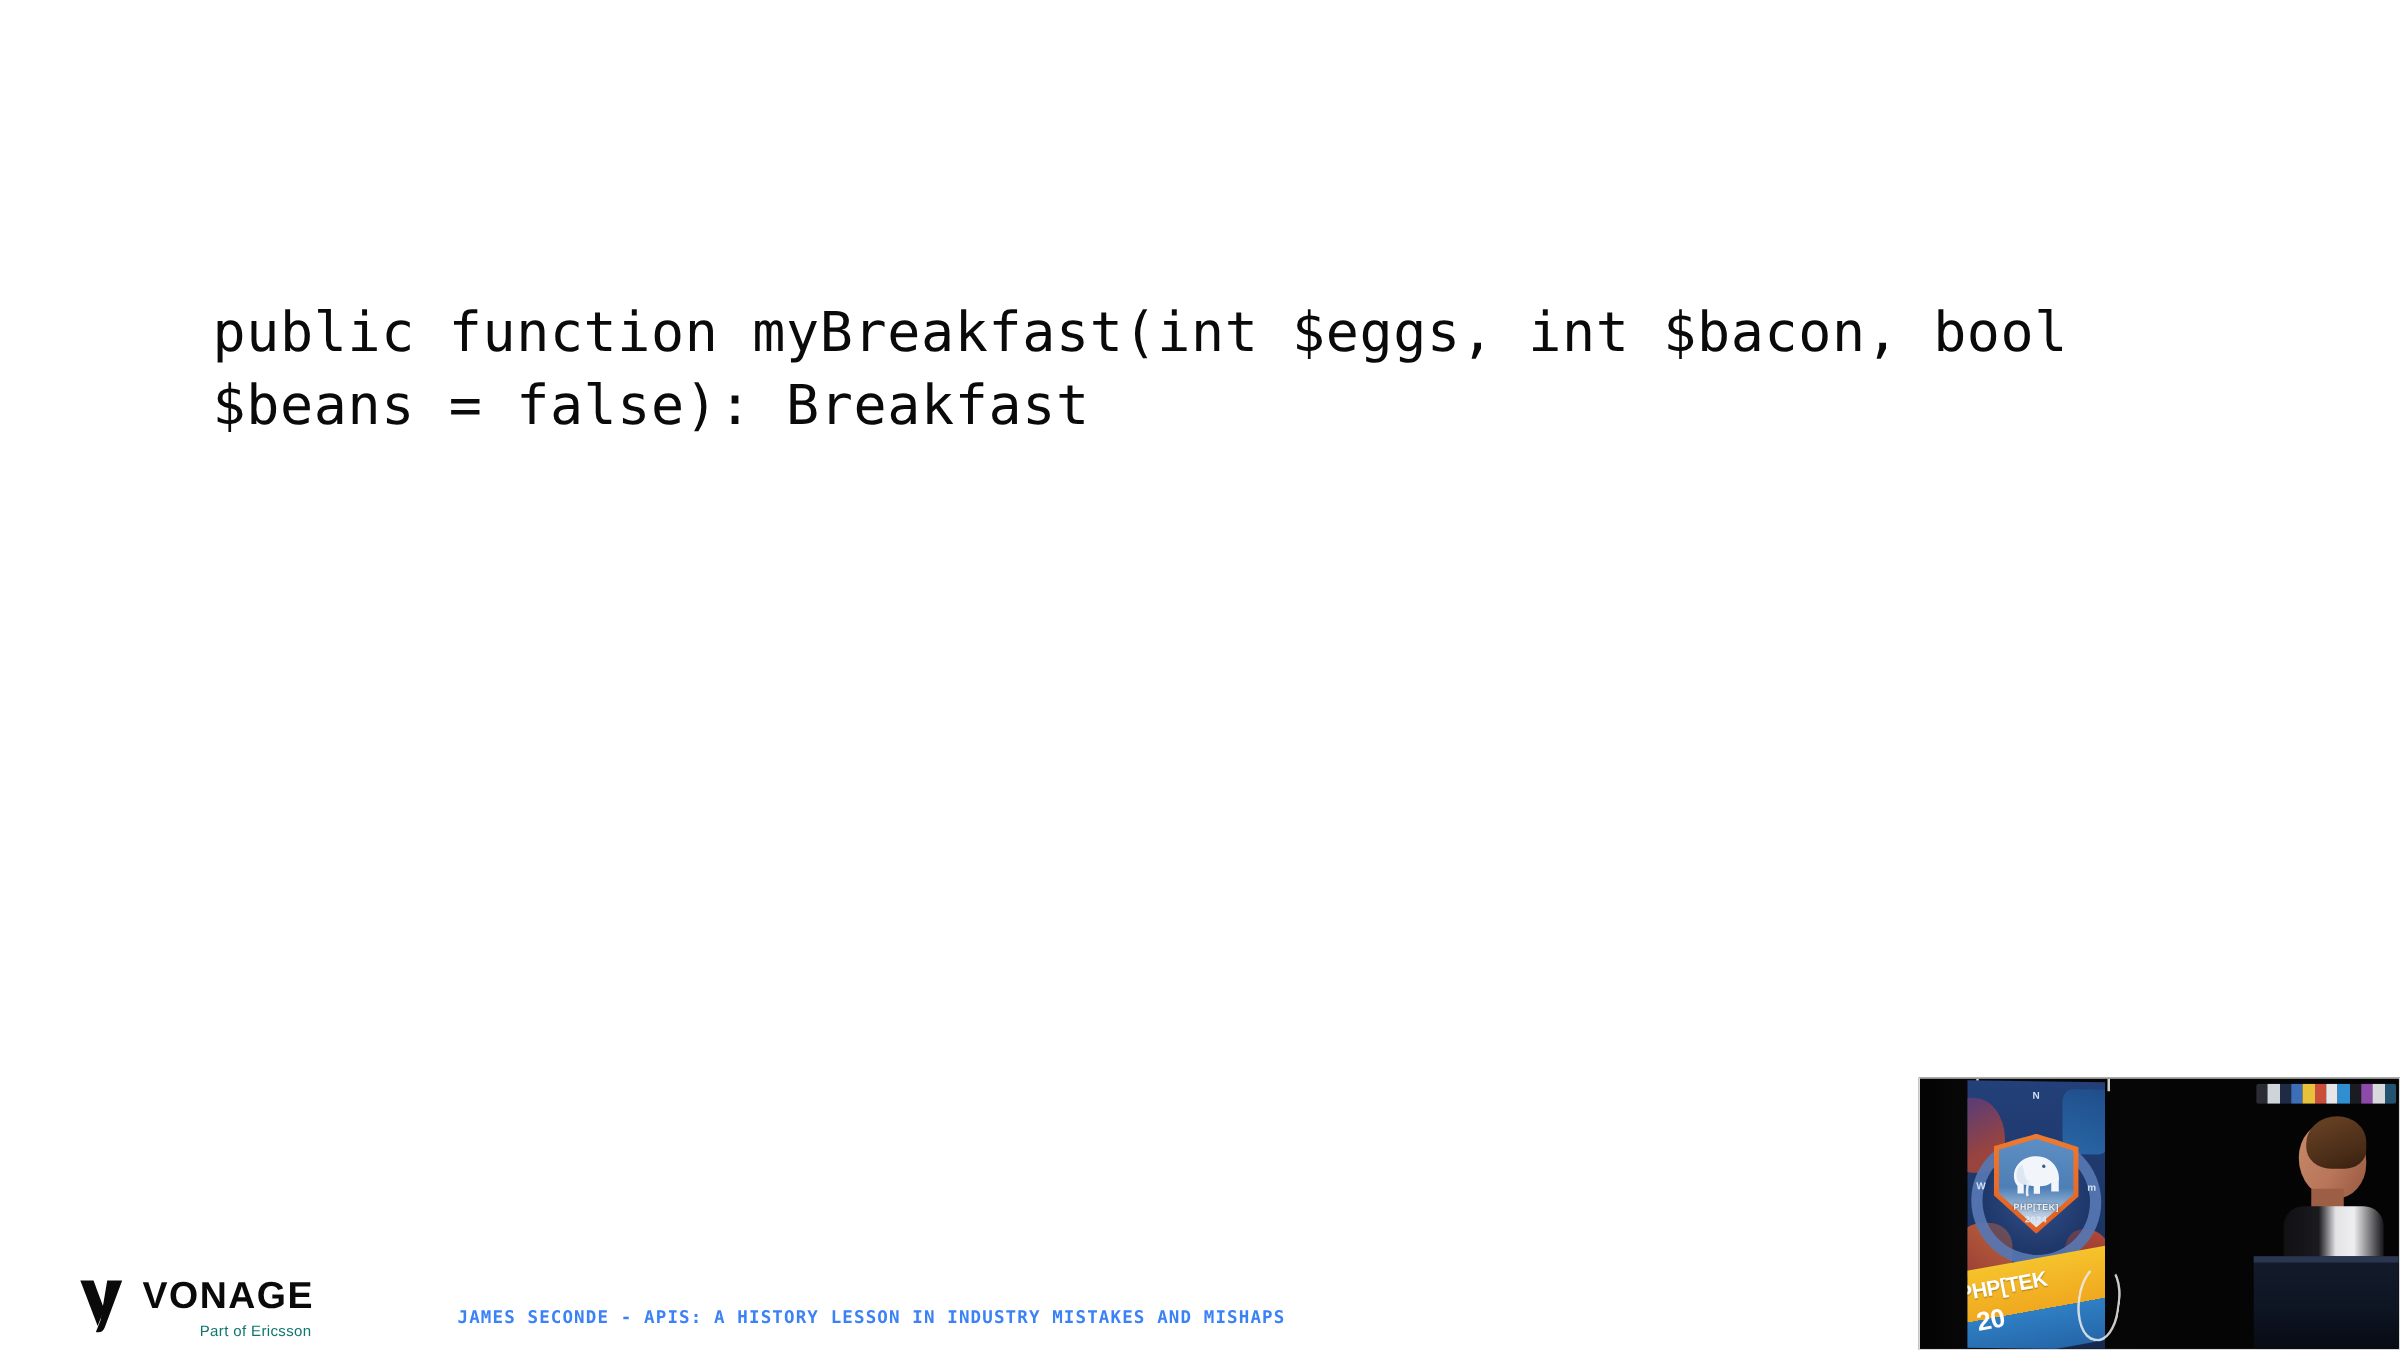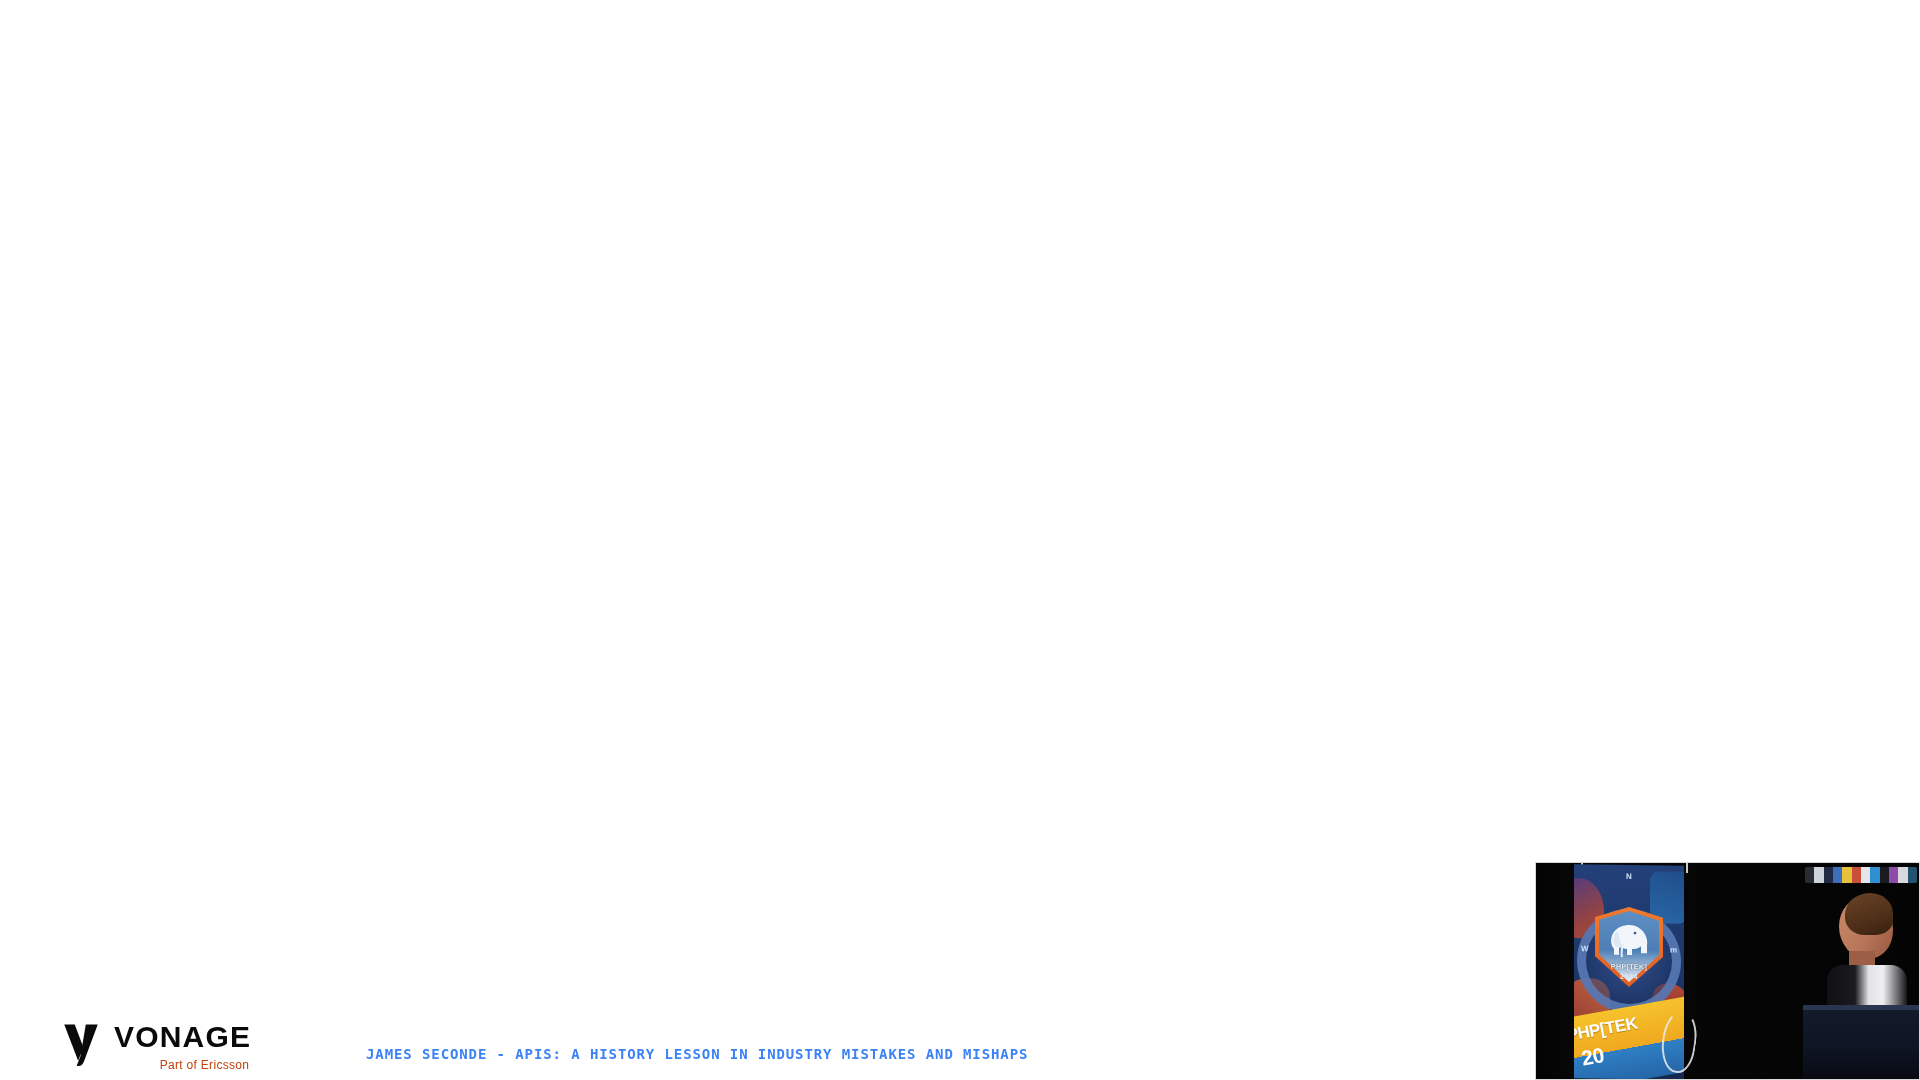--- a/index.html
+++ b/index.html
@@ -72,21 +72,21 @@
     letter-spacing: 1.2px;
     color: #0a0a0a;
     line-height: 32px;
   }
 
   .logo-tagline {
     font-family: "Liberation Sans", sans-serif;
     font-size: 12px;
     font-weight: 400;
     letter-spacing: 0.3px;
-    color: #c2410c;
+    color: #0f766e;
     line-height: 16px;
     margin-top: 4px;
     align-self: flex-end;
     padding-right: 2px;
     margin-left: 40px;
   }
 
   .footer-title {
     position: absolute;
     left: 366px;
@@ -407,20 +407,24 @@
     display: flex;
   }
 
   .sticker { flex: 1 1 auto; height: 100%; }
 </style>
 </head>
 <body>
 
 <div class="slide">
 
+  <div class="code-block">
+    <div class="code-line">public function myBreakfast(int $eggs, int $bacon, bool</div>
+    <div class="code-line">$beans = false): Breakfast</div>
+  </div>
 
   <div class="footer-logo">
     <svg class="logo-mark" viewBox="0 0 38 46" aria-hidden="true">
       <path d="M1.5 1.5 L12.5 1.5 L21.5 25.5 L16.0 39.5 Z" fill="#0a0a0a"></path>
       <path d="M24.0 1.5 L36.5 1.5 L22.0 40.5 C20.6 44.2 18.0 45.4 14.5 44.6 L18.4 34.8 Z" fill="#0a0a0a"></path>
     </svg>
     <div class="logo-text-wrap">
       <div class="logo-wordmark">VONAGE</div>
       <div class="logo-tagline">Part of Ericsson</div>
     </div>

